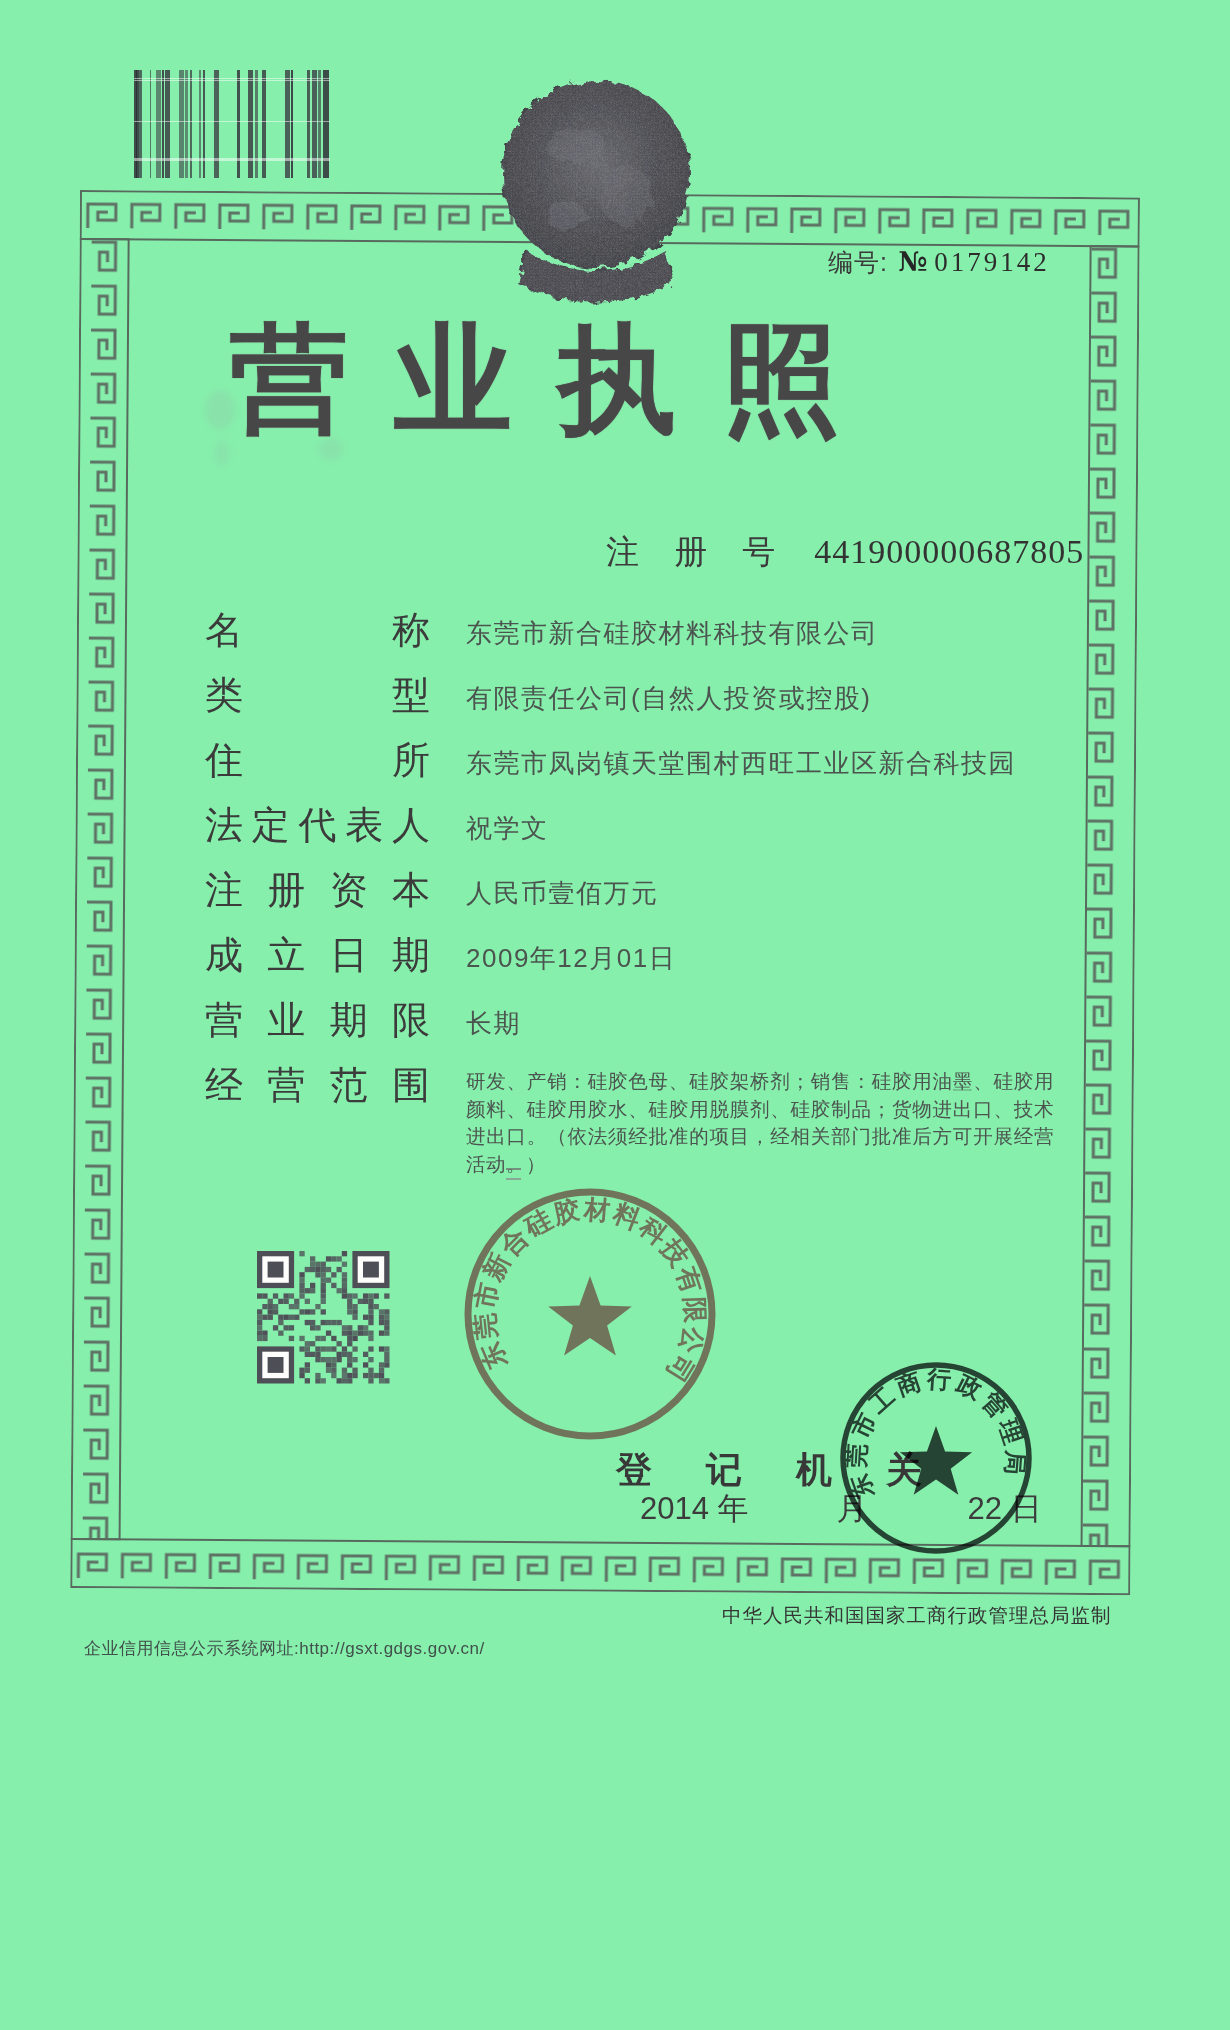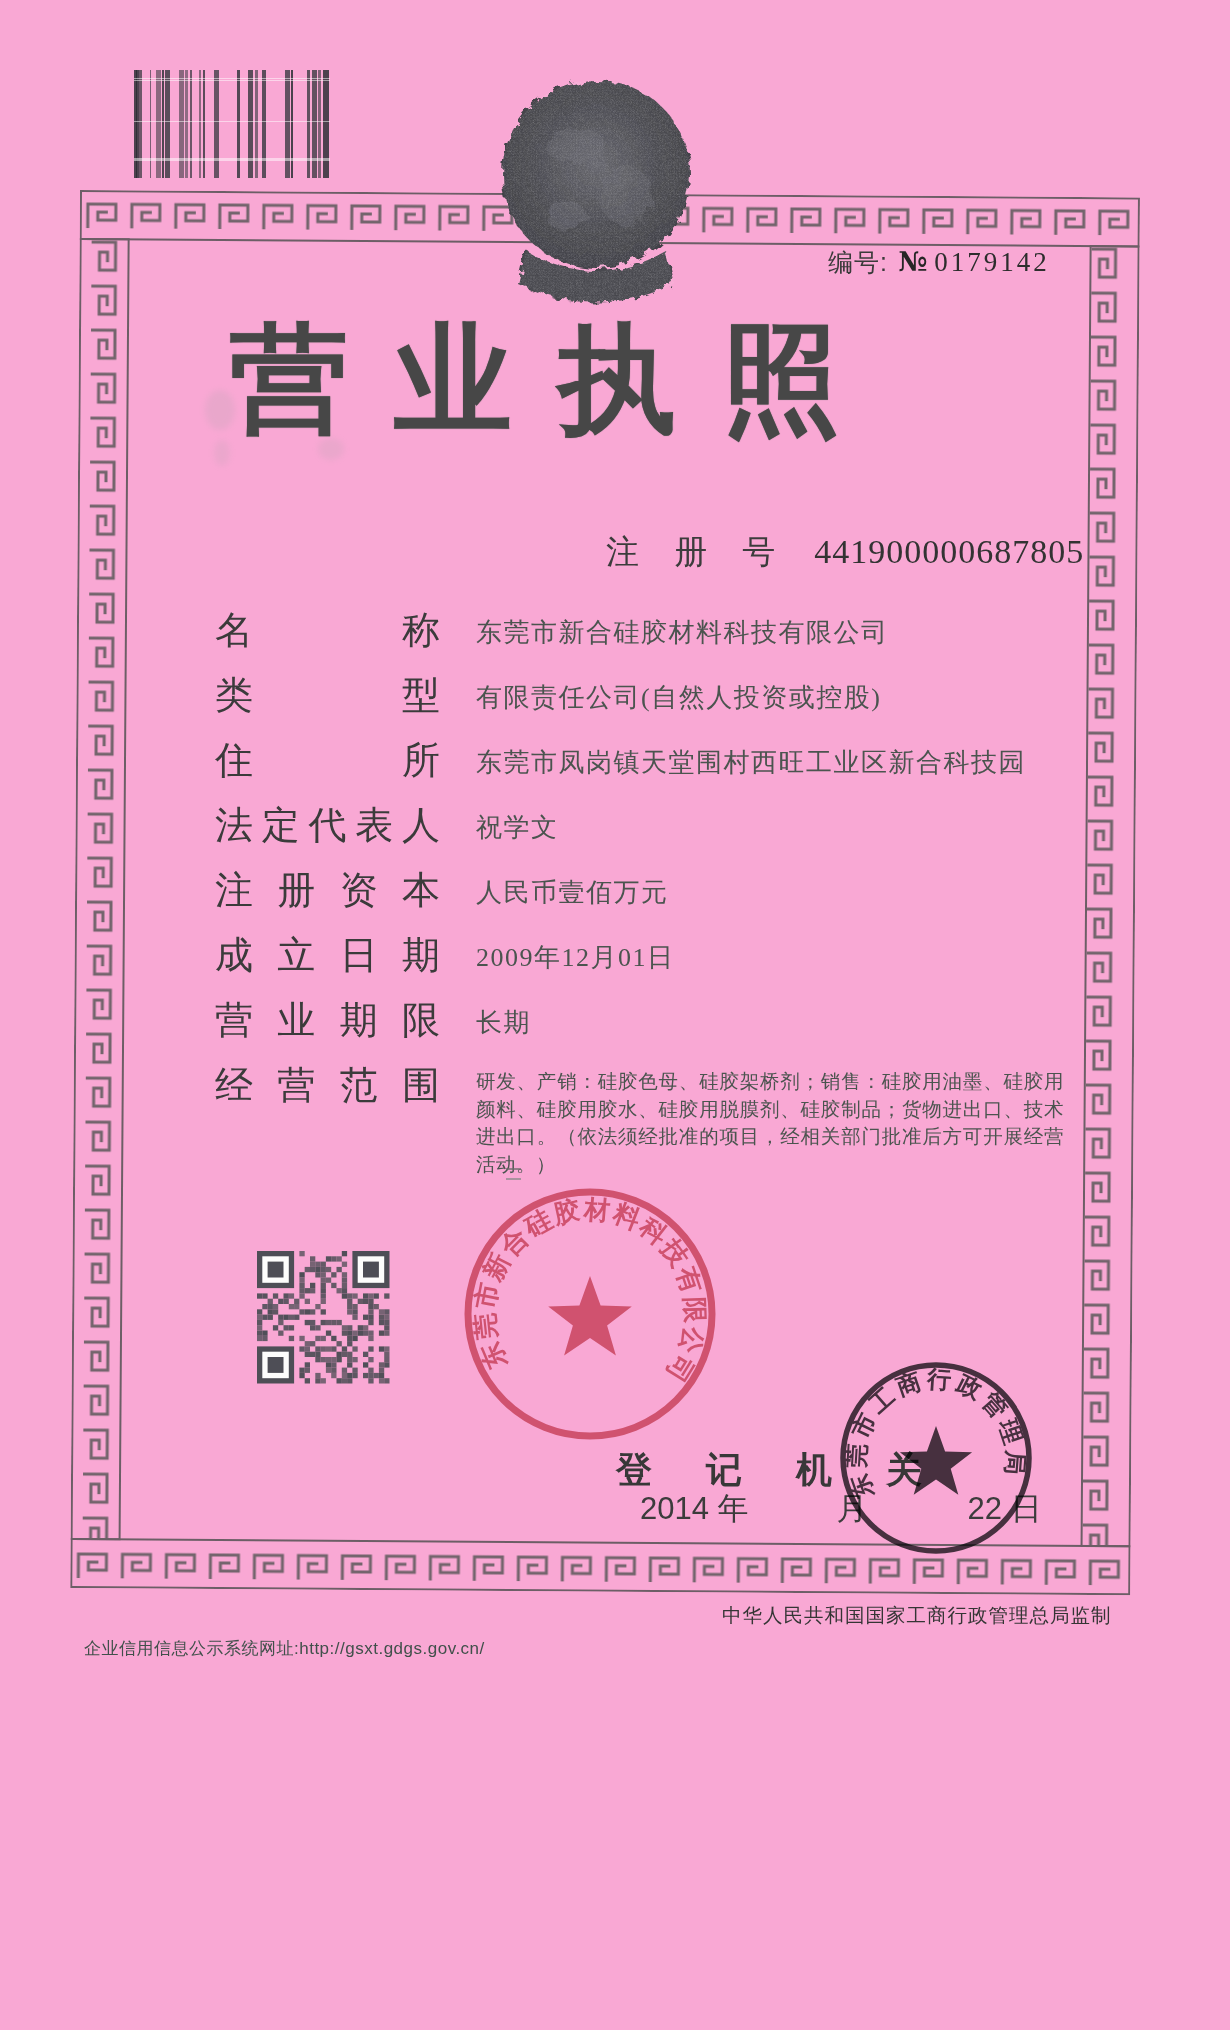--- a/index.html
+++ b/index.html
@@ -1,16 +1,16 @@
 <!DOCTYPE html>
 <html style="--seal-red: #c85360; --seal-black: #2a2a2e; --ink: #3d3d3d; --value-ink: #4b544f;"><head>
 <meta charset="utf-8">
 <style>
   html,body{margin:0;padding:0;background:#ffffff;}
-  .page{position:relative;width:1230px;height:2030px;background:#f9a8d4;overflow:hidden;
+  .page{position:relative;width:1230px;height:2030px;background:#86efac;overflow:hidden;
         font-family:"Liberation Sans",sans-serif;color:#3d3d3d;}
 
   
   .frame{position:absolute;left:80px;top:190px;transform:rotate(0.4deg);transform-origin:0 0;opacity:.82;}
 
   
   .barcode{position:absolute;left:134px;top:70px;filter:blur(.3px);}
 
   
   .emblem{position:absolute;left:496px;top:76px;}
@@ -20,21 +20,21 @@
   .serial .digits{font-family:"Liberation Serif",serif;font-size:27px;letter-spacing:3px;color:#2d2d2d;}
 
   .cert-title{position:absolute;left:230px;top:320px;font-size:118px;font-weight:900;
               letter-spacing:46px;color:#474747;white-space:nowrap;line-height:1;
               text-shadow:0 0 1px #6a6a6a;}
 
   .regline{position:absolute;left:606px;top:530px;white-space:nowrap;}
   .regline .rlabel{font-size:33px;letter-spacing:13px;color:#3c3c3c;}
   .regline .rnum{font-family:"Liberation Serif",serif;font-size:34px;letter-spacing:1px;color:#333;margin-left:26px;text-align:center;}
 
-  .fields{position:absolute;left:215px;top:608px;width:860px;font-family:Liberation Serif, serif;}
+  .fields{position:absolute;left:205px;top:608px;width:860px;}
   .frow{display:flex;align-items:flex-start;margin-bottom:21px;}
   .flabel{width:225px;min-width:225px;font-size:38px;line-height:44px;font-weight:500;color:#3b3b3b;
           text-align:justify;text-align-last:justify;}
   .fvalue{margin-left:36px;font-size:26px;letter-spacing:1.5px;color:#4b544f;padding-top:9px;line-height:1.25;}
   .fvalue.scope{font-size:19.5px;letter-spacing:.5px;line-height:27.5px;width:588px;padding-top:5px;text-align:justify;}
 
   .qr{position:absolute;left:257px;top:1251px;filter:blur(.3px);}
 
   .registrar-label{position:absolute;left:616px;top:1446px;font-size:36px;font-weight:600;
                    letter-spacing:22px;color:#383838;white-space:nowrap;}

